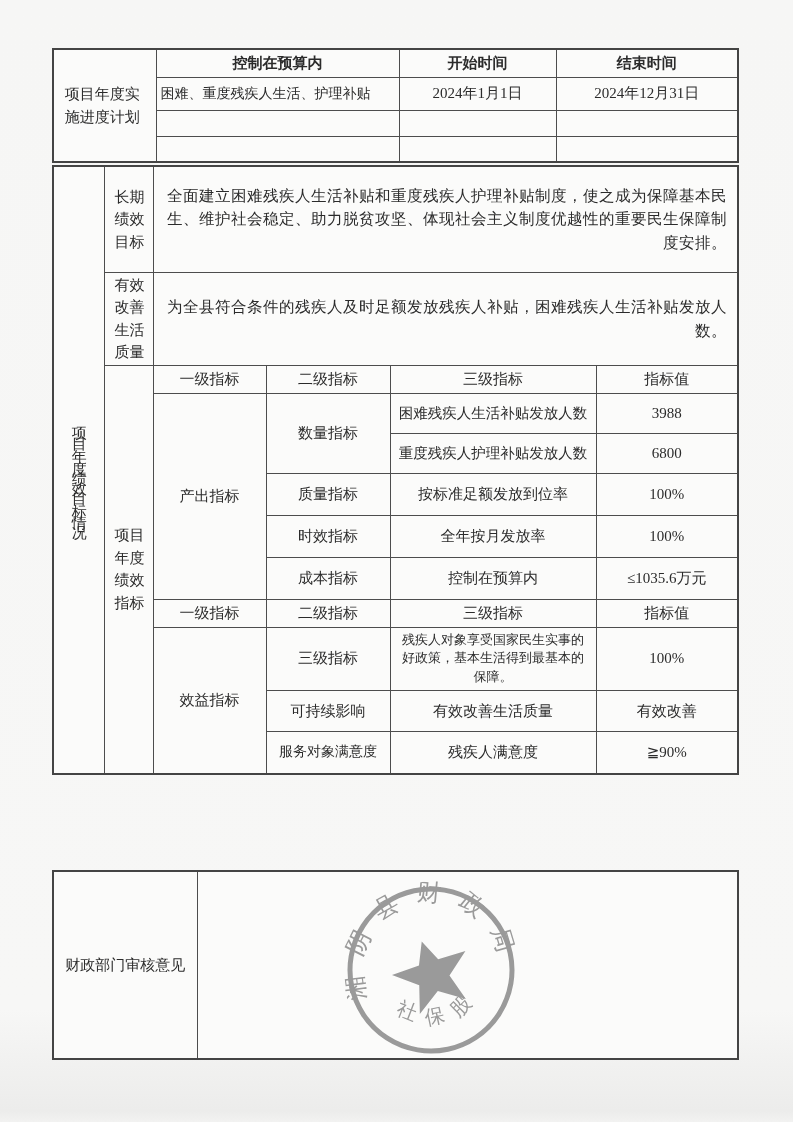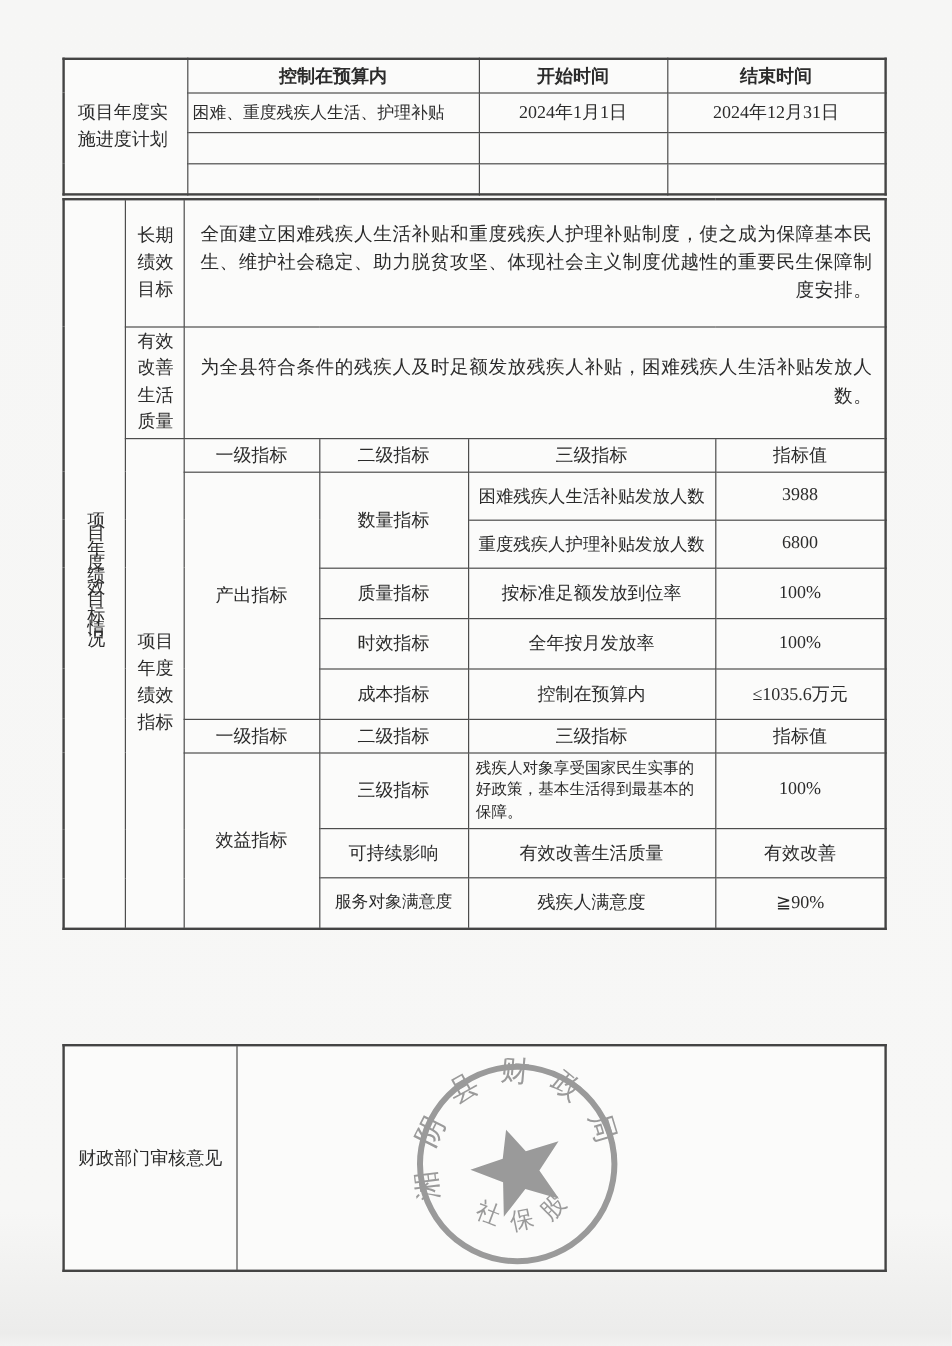--- a/index.html
+++ b/index.html
@@ -40,21 +40,21 @@
   .bold{font-weight:bold;}
   .left{text-align:left;}
   .para{
     text-align:right;
     padding:4px 10px;
     font-size:15.5px;
     line-height:1.52;
     letter-spacing:0.5px;
   }
   .small3{
-    text-align:left;
+    text-align:center;
     font-size:13px;
     line-height:1.45;
     padding:3px 6px;
   }
   .vert{
     writing-mode:vertical-lr;
     text-orientation:upright;
     letter-spacing:11px;
     margin:0 auto;
     font-size:15px;

